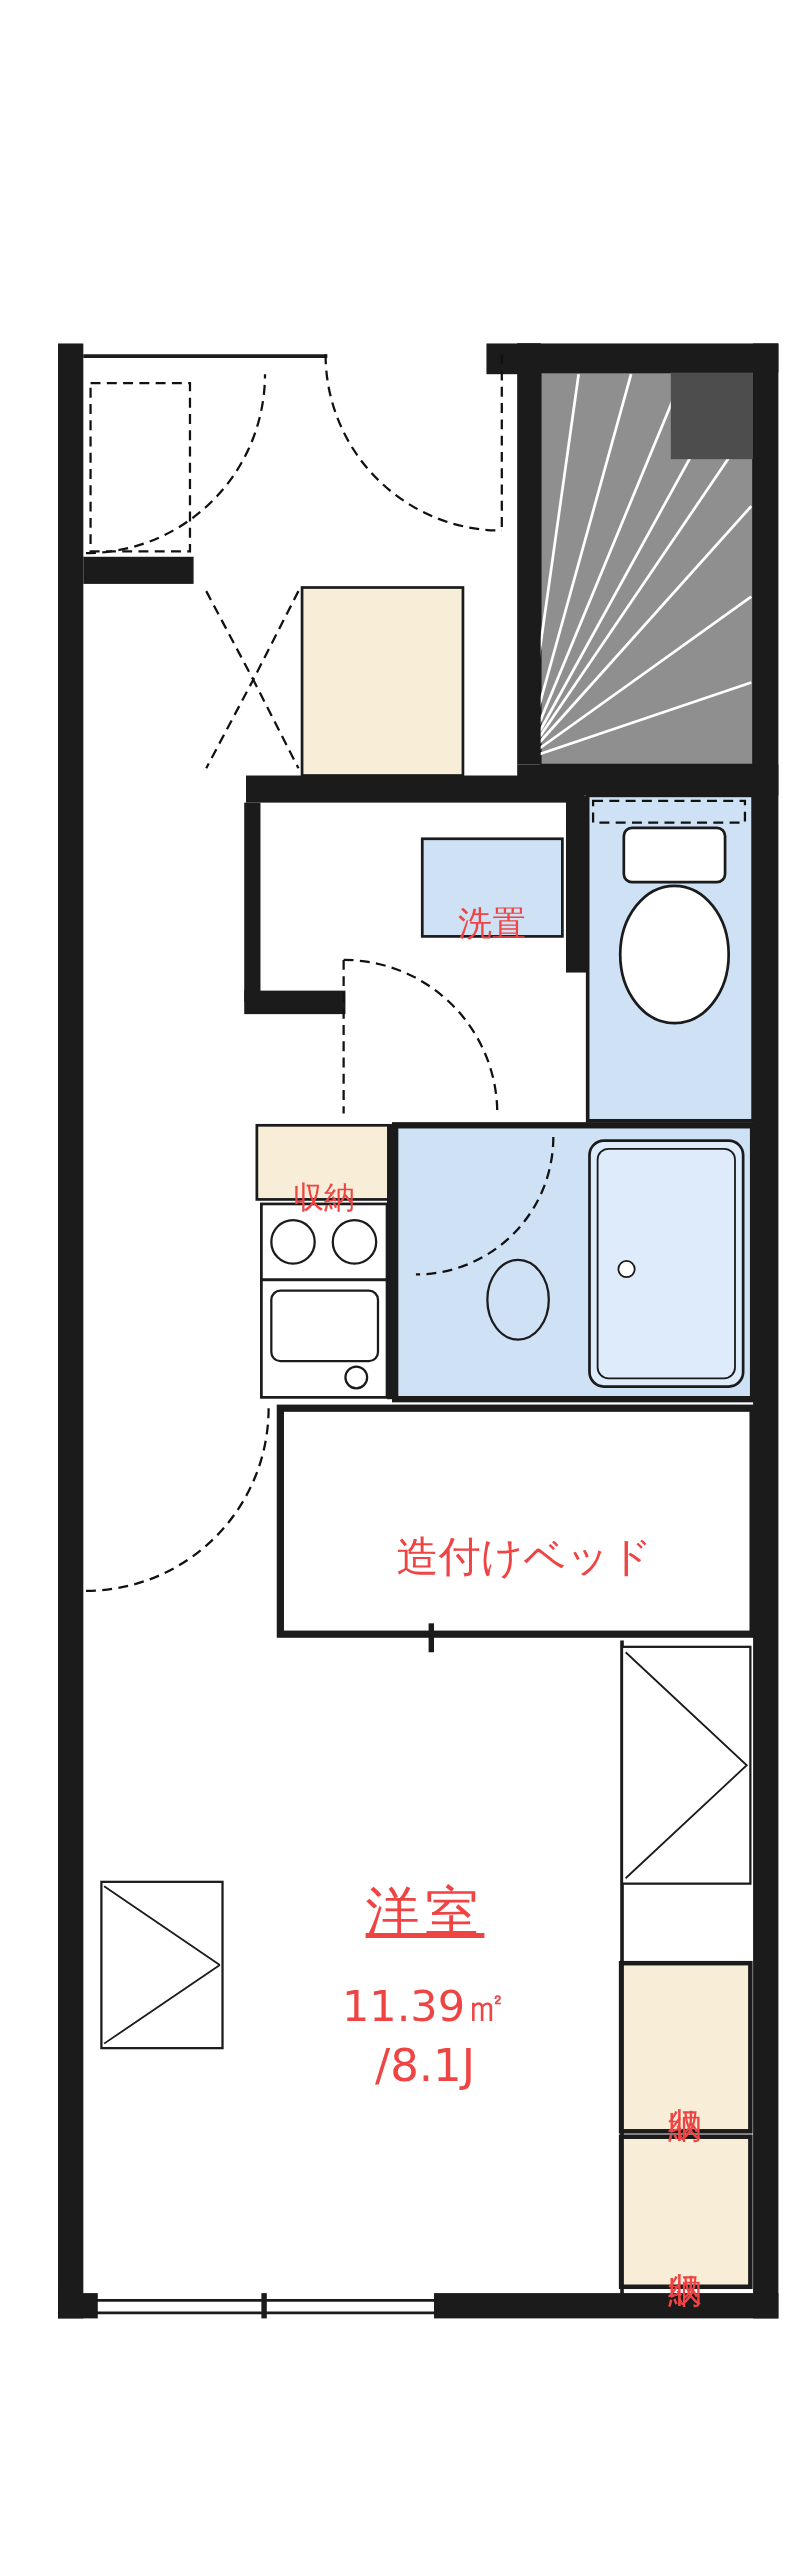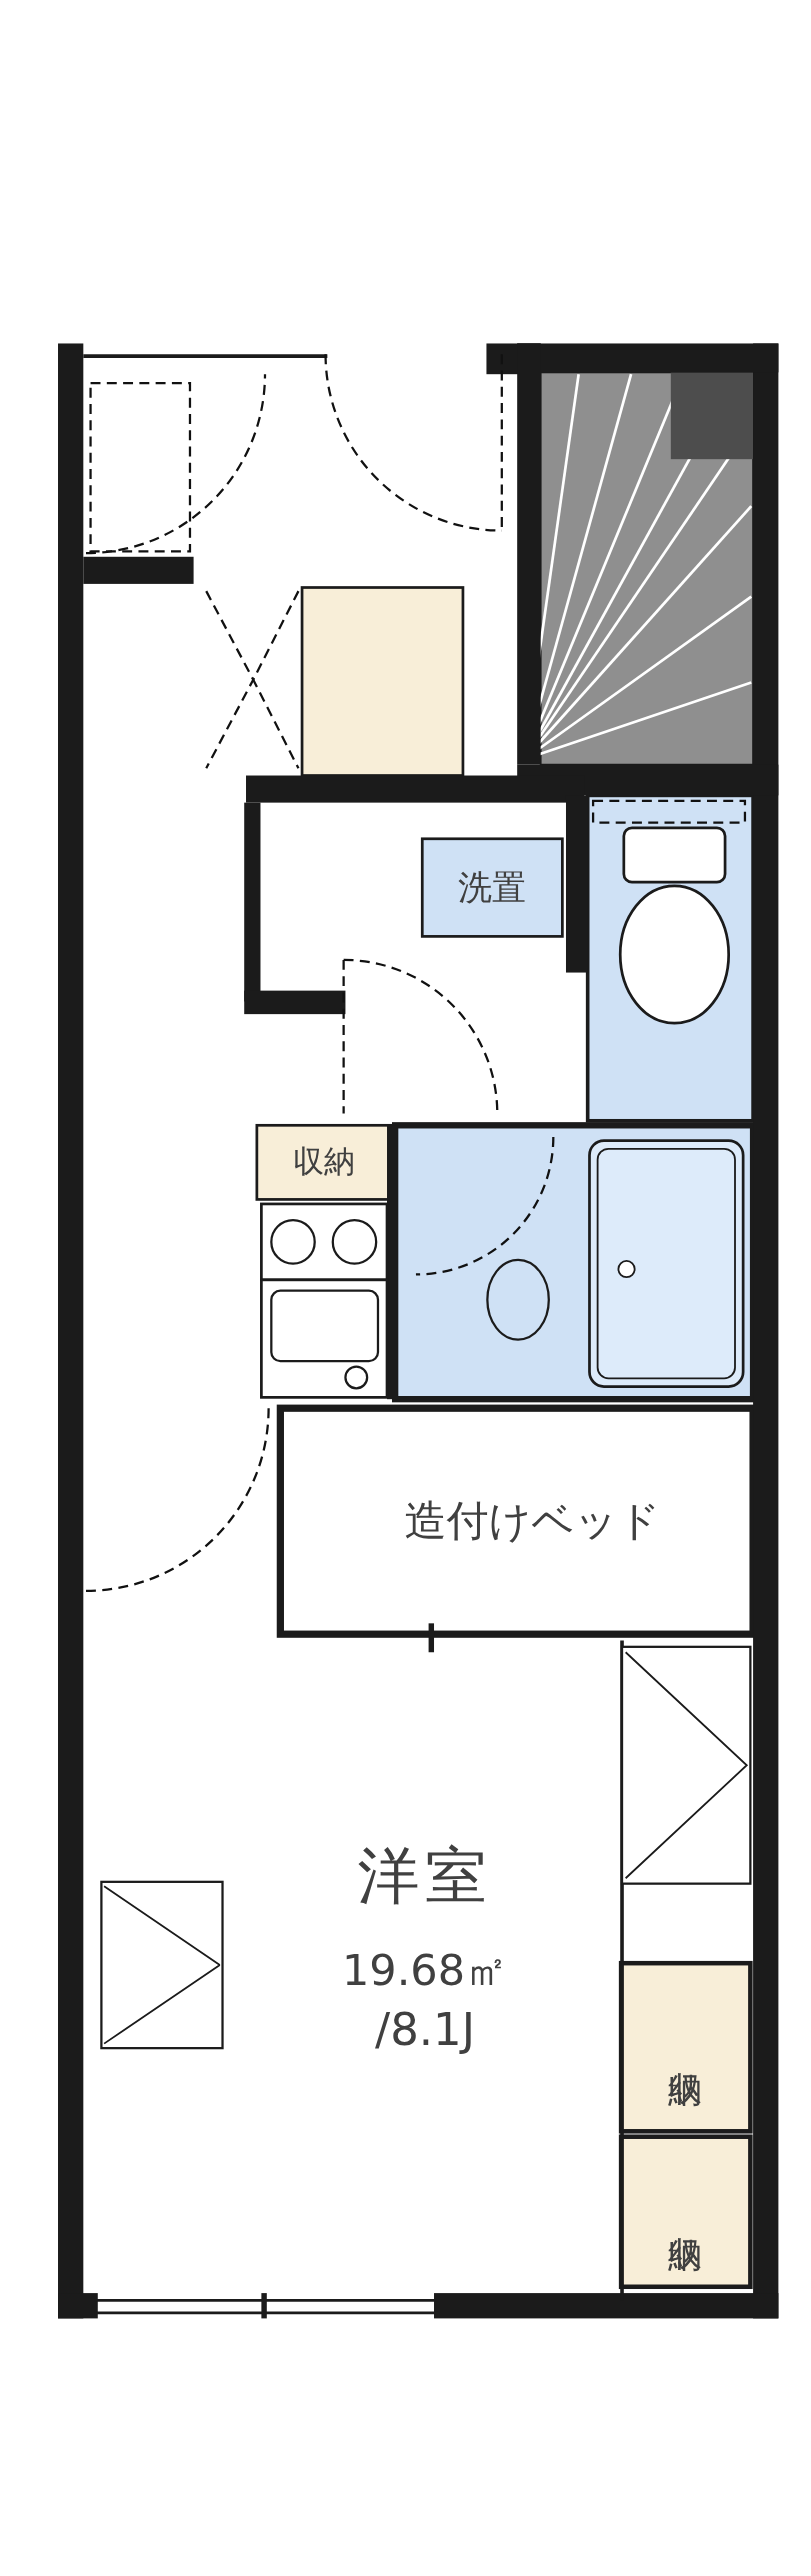--- a/index.html
+++ b/index.html
@@ -4,27 +4,27 @@
 <style>
   html,body { margin:0; padding:0; background:#ffffff; }
   .plan {
     position:relative; width:812px; height:2576px; background:#ffffff;
     font-family:"DejaVu Sans","Liberation Sans",sans-serif; color:#000;
     overflow:hidden;
   }
   .plan svg { position:absolute; left:0; top:0; }
   .label {
     position:absolute; display:flex; align-items:center; justify-content:center;
-    text-align:center; color:#404040; white-space:nowrap;
+    text-align:center; color:#ef4444; white-space:nowrap;margin-top:36px;
   }
   .lbl-washer        { left:422px; top:839px;  width:140px; height:98px; font-size:34px; }
   .lbl-hall-storage  { left:257px; top:1125px; width:134px; height:74px;  font-size:31px; }
-  .lbl-bed           { left:296px; top:1408px; width:473px; height:226px; font-size:42px;
+  .lbl-bed           { left:288px; top:1408px; width:473px; height:226px; font-size:42px;
                        flex-direction:column; line-height:1.35; }
-  .lbl-room          { left:199px; top:1829px; width:452px; height:94px; font-size:62px; letter-spacing:5.4px; }
+  .lbl-room          { left:199px; top:1829px; width:452px; height:94px; font-size:54px; letter-spacing:5.4px;text-decoration:underline; }
   .lbl-m2            { left:199px; top:1943px; width:452px; height:56px;  font-size:43px; }
   .lbl-jo            { left:199px; top:2001px; width:452px; height:56px;  font-size:45px; }
   .lbl-closet-top    { left:621px; top:1963px; width:129px; height:168px; font-size:34px; }
   .lbl-closet-bottom { left:621px; top:2137px; width:129px; height:150px; font-size:34px; }
   .v { writing-mode:vertical-rl; text-orientation:upright; letter-spacing:1.8px; }
 </style>
 </head>
 <body>
 
 <div class="plan">
@@ -127,21 +127,21 @@
   <div class="label lbl-washer">洗置</div>
 
   <div class="label lbl-hall-storage">収納</div>
 
   <div class="label lbl-bed">
     <div>造付けベッド</div>
   </div>
 
   <div class="label lbl-room">洋室</div>
 
-  <div class="label lbl-m2">19.68㎡</div>
+  <div class="label lbl-m2">11.39㎡</div>
 
   <div class="label lbl-jo">/8.1J</div>
 
   <div class="label lbl-closet-top v">収納</div>
 
   <div class="label lbl-closet-bottom v">収納</div>
 </div>
 
 
 </body></html>

